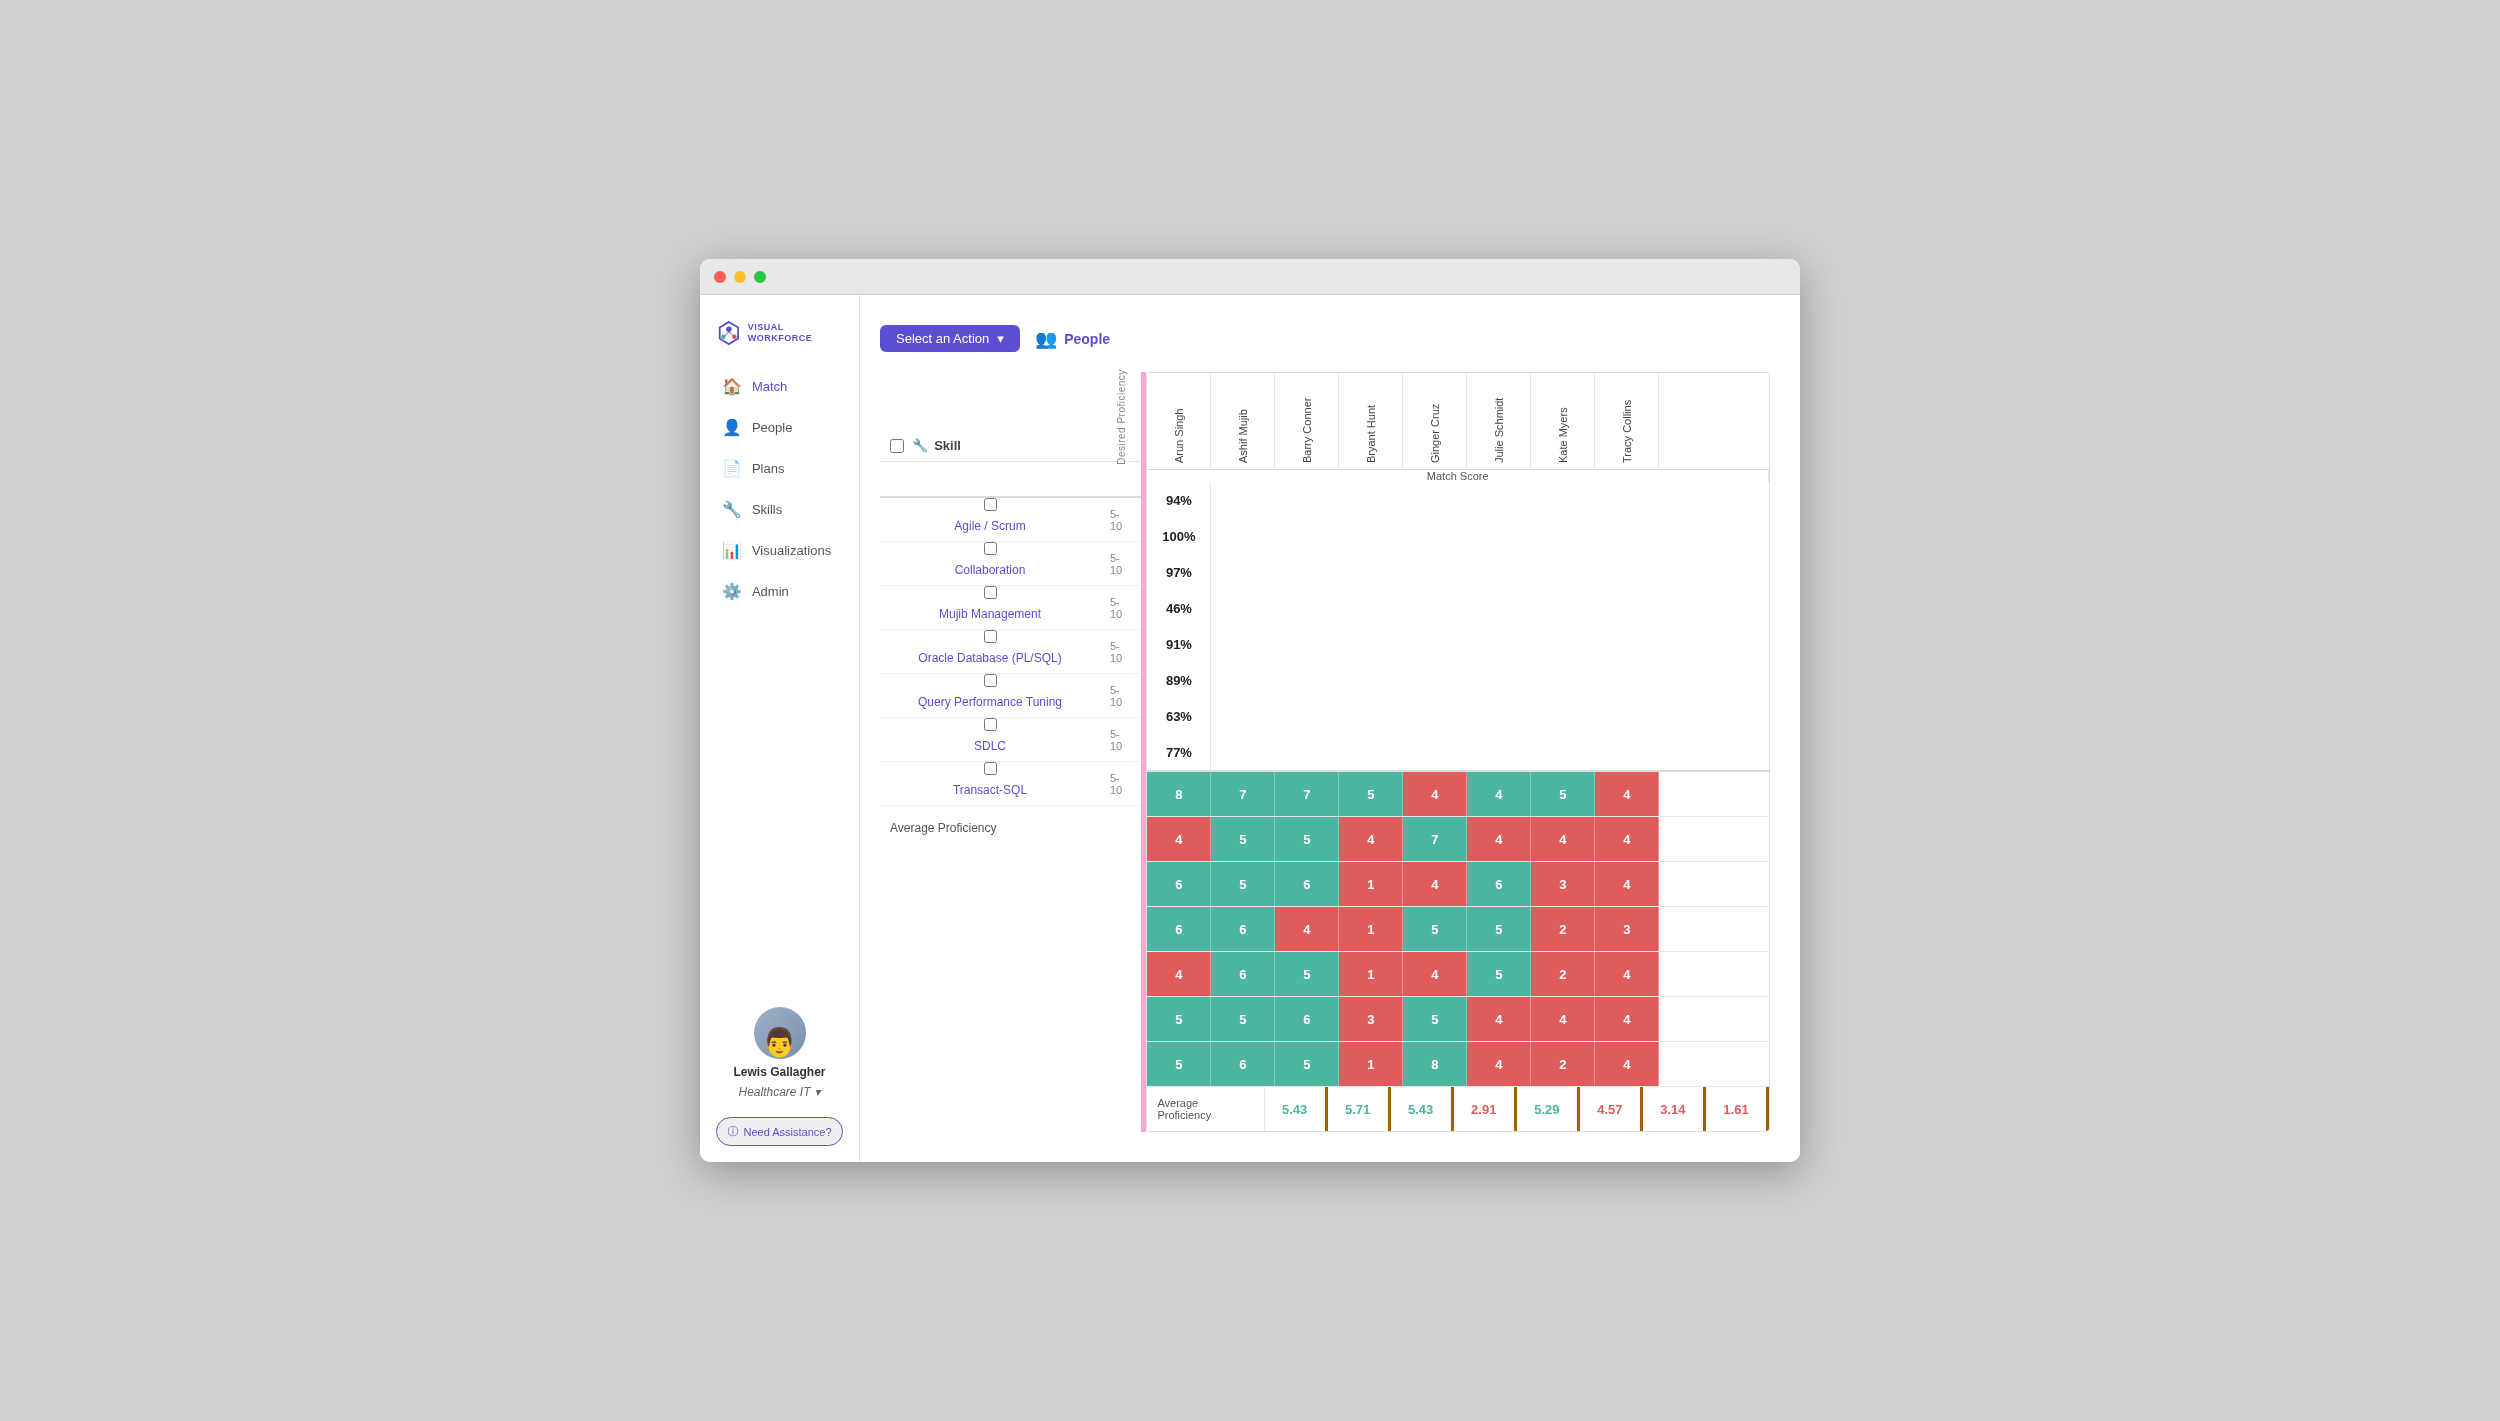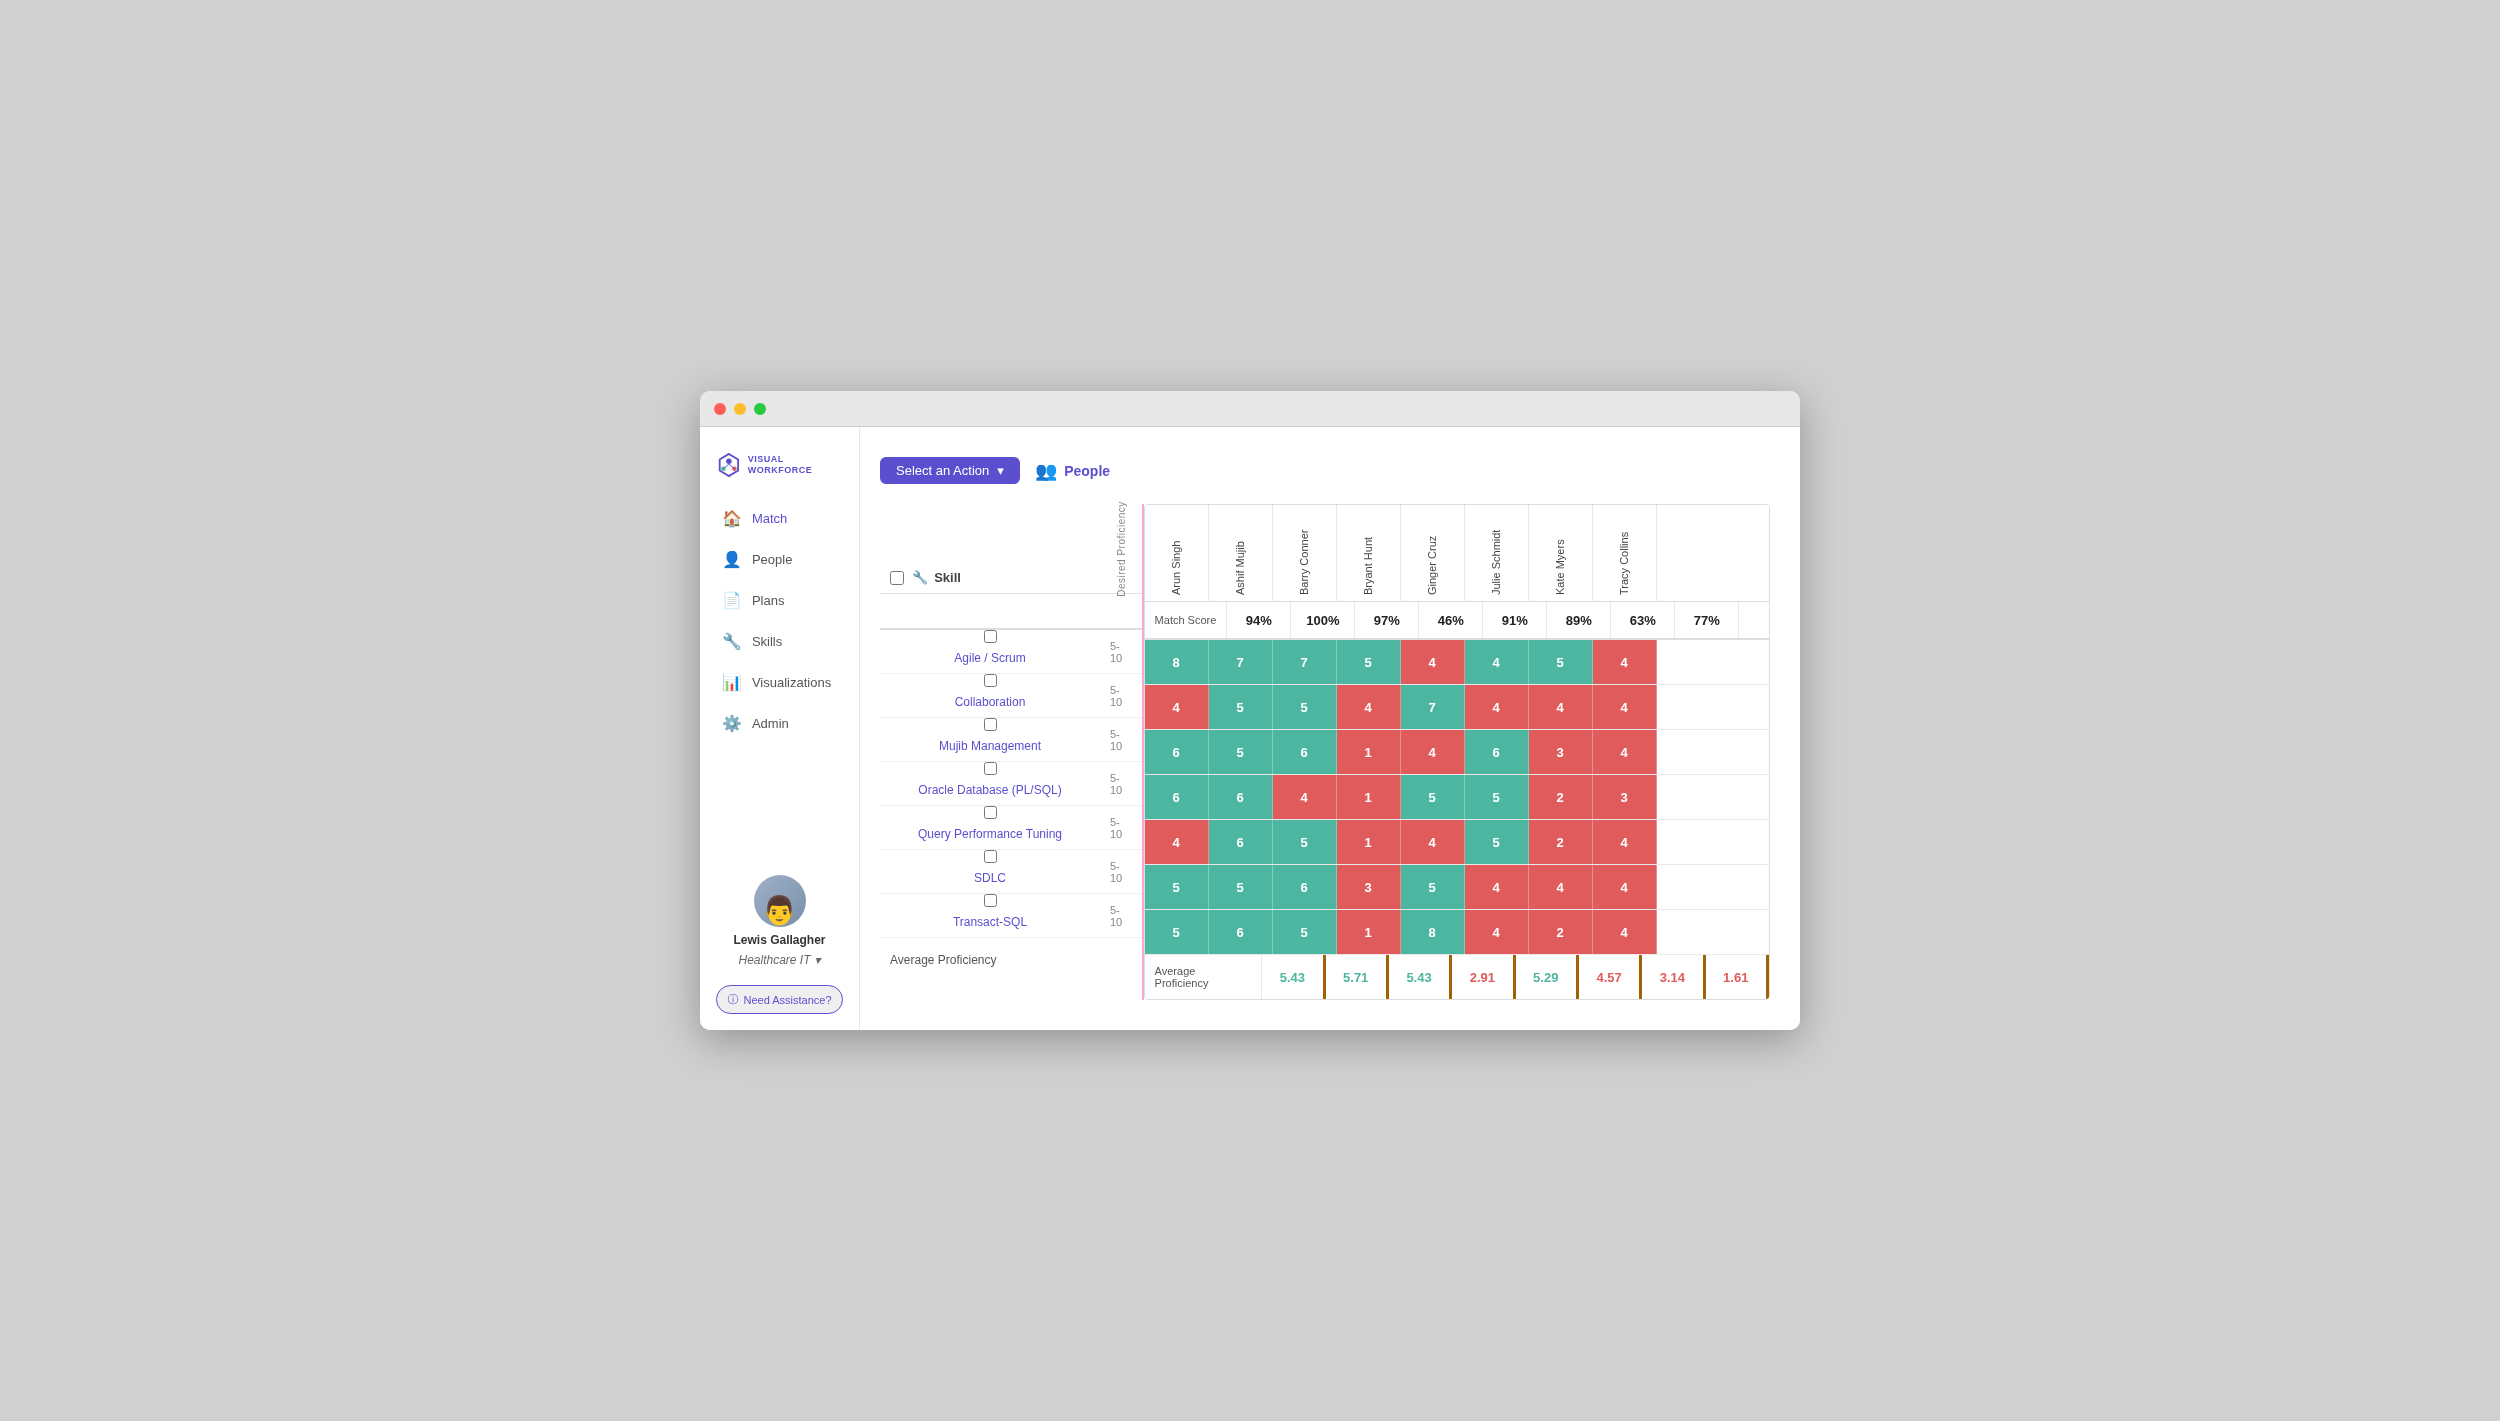--- a/index.html
+++ b/index.html
@@ -228,21 +228,21 @@
       font-size: 12px;
       color: #555;
       font-weight: 500;
       background: #fff;
       min-width: 220px;
     }
     
     .desired-col {
       display: flex;
       flex-direction: column;
-      border-right: 2px solid #f9a8d4;
+      border-right: 5px solid #f9a8d4;
     }
     .desired-cell {
       height: 44px;
       display: flex;
       align-items: center;
       justify-content: center;
       font-size: 11px;
       color: #888;
       border-bottom: 1px solid #f0f0f0;
       padding: 0 10px;
@@ -277,20 +277,21 @@
       color: #444;
       white-space: nowrap;
       height: 90px;
       display: flex;
       align-items: center;
     }
     .match-score-row {
       display: flex;
       background: #fff;
       border-bottom: 2px solid #ddd;
+      flex-direction: column;
     }
     .match-label-cell {
       display: flex;
       align-items: center;
       justify-content: center;
       font-size: 11px;
       color: #555;
       font-weight: 500;
       padding: 0 10px;
       border-right: 1px solid #e8e8e8;

